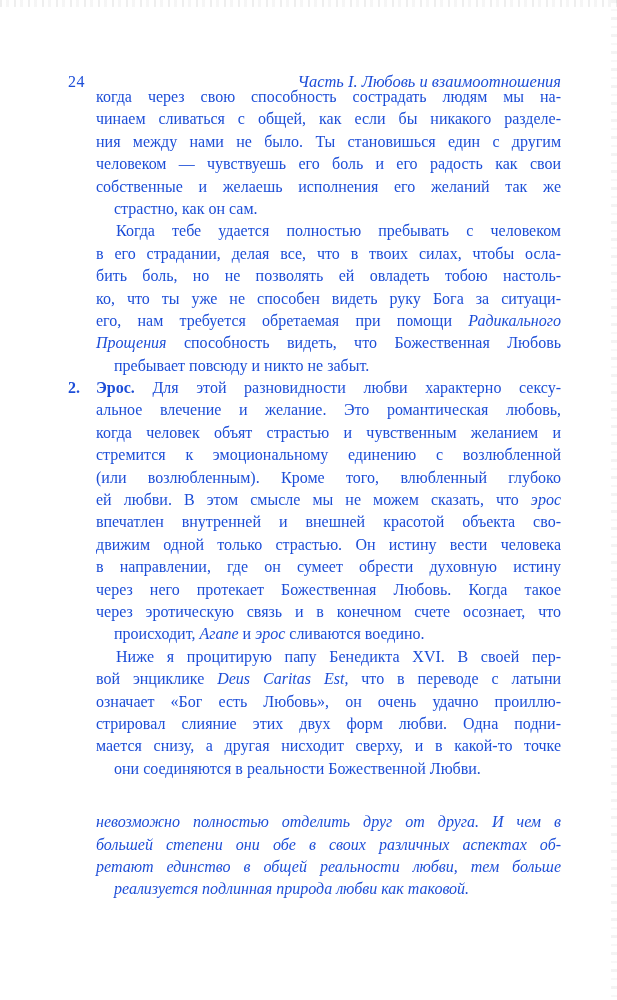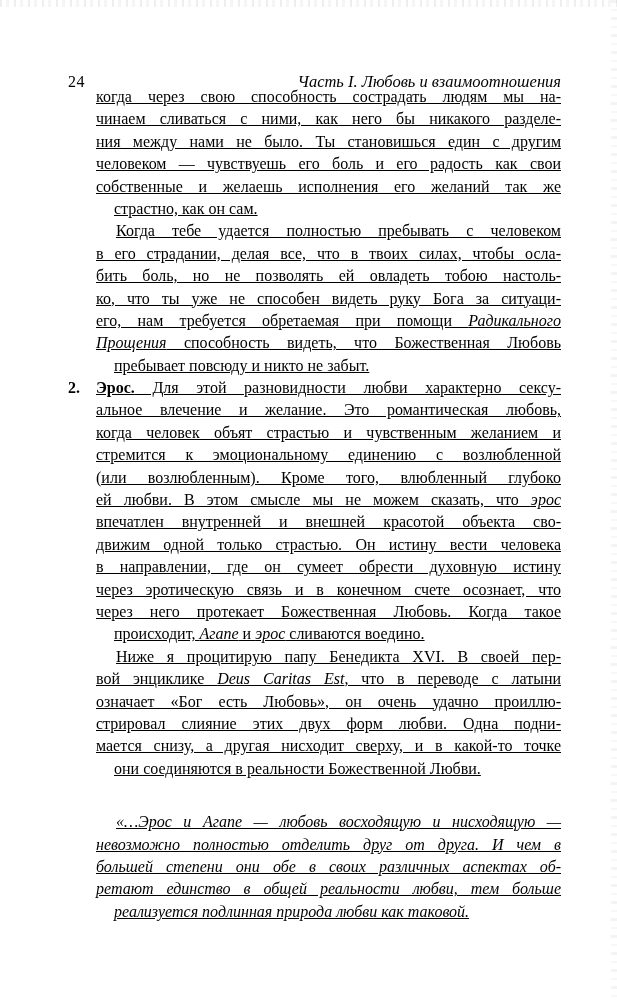--- a/index.html
+++ b/index.html
@@ -3,21 +3,21 @@
 <meta charset="utf-8">
 <style>
   html, body { margin: 0; padding: 0; background: #ffffff; }
   .page {
     position: relative;
     width: 617px;
     height: 1000px;
     background: #ffffff;
     overflow: hidden;
     font-family: "Liberation Serif", "DejaVu Serif", serif;
-    color: #000000;
+    color: #1d4ed8;
   }
   
   .speckle-top {
     position: absolute; left: 0; top: 0; width: 617px; height: 7px;
     background: repeating-linear-gradient(90deg,
       rgba(90,90,90,0.10) 0 2px, rgba(0,0,0,0) 2px 6px,
       rgba(120,120,120,0.07) 6px 9px, rgba(0,0,0,0) 9px 14px);
   }
   .speckle-right {
     position: absolute; right: 0; top: 0; width: 6px; height: 1000px;
@@ -36,21 +36,21 @@
   }
   .pagenum { font-size: 16px; letter-spacing: 0.5px; }
   .running  { font-style: italic; font-size: 16.5px; margin-top: 21px; }
   .column {
     position: absolute;
     left: 96px;
     top: 86px;
     width: 465px;
     font-size: 16px;
   }
-  .block { position: relative; text-decoration: underline; }
+  .block { position: relative; }
   .block.italic { font-style: italic; }
   .line {
     height: 22.4px;
     line-height: 22.4px;
     text-align: justify;
     text-align-last: justify;
     text-justify: inter-word;
     white-space: nowrap;
   }
   .line.last { text-align-last: left; margin-left: 18px; }
@@ -75,21 +75,21 @@
   <div class="speckle-right"></div>
 
   <div class="header">
     <span class="pagenum">24</span>
     <span class="running">Часть I. Любовь и взаимоотношения</span>
   </div>
 
   <div class="column">
       <div class="block">
         <div class="line"><span>когда через свою способность сострадать людям мы на-</span></div>
-        <div class="line"><span>чинаем сливаться с ними, как него бы никакого разделе-</span></div>
+        <div class="line"><span>чинаем сливаться с общей, как если бы никакого разделе-</span></div>
         <div class="line"><span>ния между нами не было. Ты становишься един с другим</span></div>
         <div class="line"><span>человеком — чувствуешь его боль и его радость как свои</span></div>
         <div class="line"><span>собственные и желаешь исполнения его желаний так же</span></div>
         <div class="line last"><span>страстно, как он сам.</span></div>
       </div>
       <div class="block">
         <div class="line indent"><span>Когда тебе удается полностью пребывать с человеком</span></div>
         <div class="line"><span>в его страдании, делая все, что в твоих силах, чтобы осла-</span></div>
         <div class="line"><span>бить боль, но не позволять ей овладеть тобою настоль-</span></div>
         <div class="line"><span>ко, что ты уже не способен видеть руку Бога за ситуаци-</span></div>
@@ -100,33 +100,32 @@
       <div class="block">
         <div class="line first-line-rel"><span class="marker">2.</span><span class="bd">Эрос.</span><span> Для этой разновидности любви характерно сексу-</span></div>
         <div class="line"><span>альное влечение и желание. Это романтическая любовь,</span></div>
         <div class="line"><span>когда человек объят страстью и чувственным желанием и</span></div>
         <div class="line"><span>стремится к эмоциональному единению с возлюбленной</span></div>
         <div class="line"><span>(или возлюбленным). Кроме того, влюбленный глубоко</span></div>
         <div class="line"><span>ей любви. В этом смысле мы не можем сказать, что </span><span class="it">эрос</span></div>
         <div class="line"><span>впечатлен внутренней и внешней красотой объекта сво-</span></div>
         <div class="line"><span>движим одной только страстью. Он истину вести человека</span></div>
         <div class="line"><span>в направлении, где он сумеет обрести духовную истину</span></div>
+        <div class="line"><span>через него протекает Божественная Любовь. Когда такое</span></div>
         <div class="line"><span>через эротическую связь и в конечном счете осознает, что</span></div>
-        <div class="line"><span>через него протекает Божественная Любовь. Когда такое</span></div>
         <div class="line last"><span>происходит, </span><span class="it">Агапе</span><span> и </span><span class="it">эрос</span><span> сливаются воедино.</span></div>
       </div>
       <div class="block">
         <div class="line indent"><span>Ниже я процитирую папу Бенедикта XVI. В своей пер-</span></div>
         <div class="line"><span>вой энциклике </span><span class="it">Deus Caritas Est</span><span>, что в переводе с латыни</span></div>
         <div class="line"><span>означает «Бог есть Любовь», он очень удачно проиллю-</span></div>
         <div class="line"><span>стрировал слияние этих двух форм любви. Одна подни-</span></div>
         <div class="line"><span>мается снизу, а другая нисходит сверху, и в какой-то точке</span></div>
         <div class="line last"><span>они соединяются в реальности Божественной Любви.</span></div>
       </div>
       <div class="block italic" style="margin-top: 31px;">
-        <div class="line indent"><span>«…Эрос и Агапе — любовь восходящую и нисходящую —</span></div>
         <div class="line"><span>невозможно полностью отделить друг от друга. И чем в</span></div>
         <div class="line"><span>большей степени они обе в своих различных аспектах об-</span></div>
         <div class="line"><span>ретают единство в общей реальности любви, тем больше</span></div>
         <div class="line last"><span>реализуется подлинная природа любви как таковой.</span></div>
       </div>
     </div>
 </div>
 
 </body></html>

